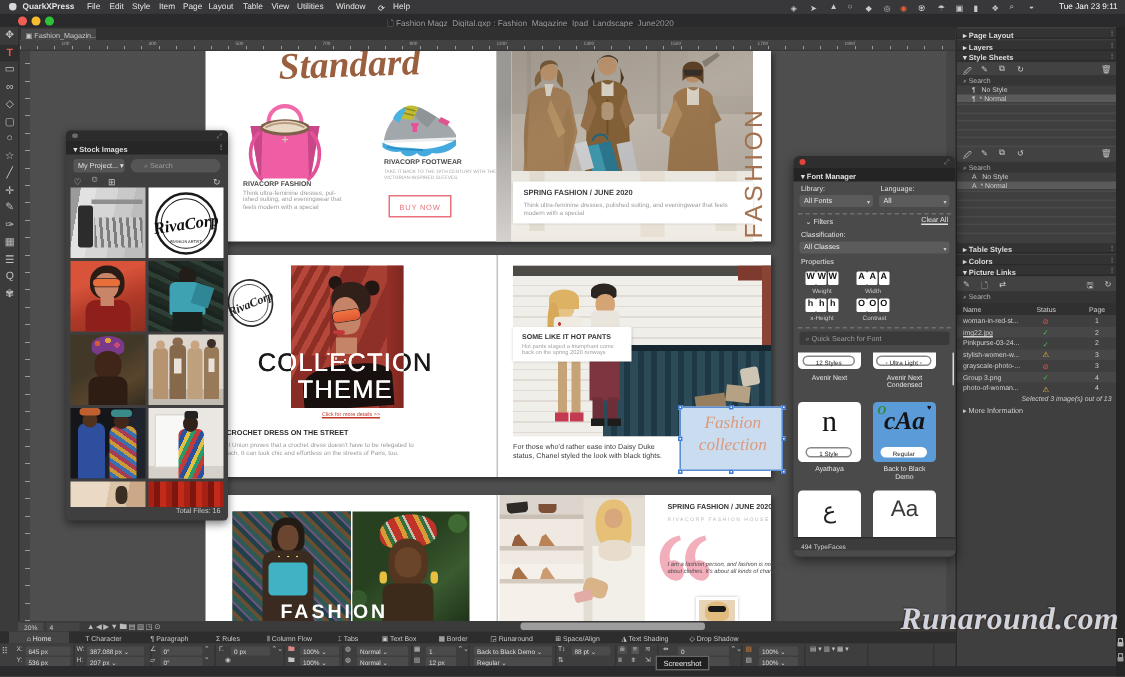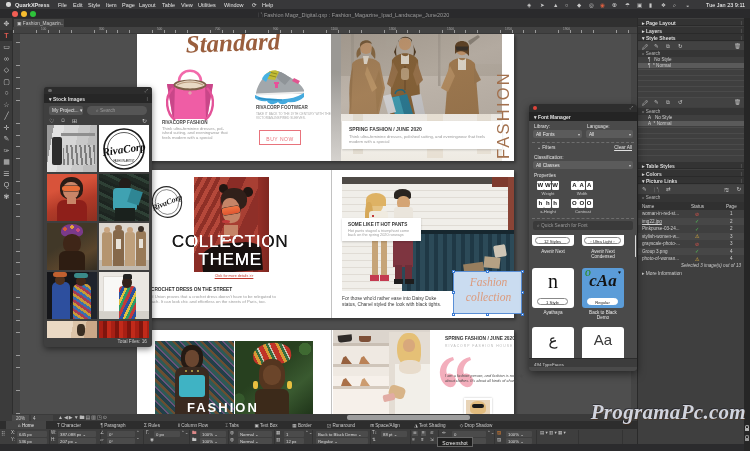--- a/index.html
+++ b/index.html
@@ -697,13 +697,13 @@
  <div class="abs" style="left:0;top:254px;width:108px;height:9px;background:#3c3c3c;border-top:0.5px solid #2c2c2c;font-size:4.4px;color:#d0d0d0;padding:2.5px 0 0 5px;">494 TypeFaces</div>
  <div class="abs" style="left:105.5px;top:131px;width:1.8px;height:22px;background:#d8d8d8;border-radius:1px;"></div>
  <div class="abs" style="left:0;top:263px;width:108px;height:4px;background:#4a4a4a;border-radius:0 0 4px 4px;"></div>
 </div>
 <div class="abs" style="left:744px;top:18px;width:6px;height:433px;background:#262626;z-index:50;">
   <div class="abs" style="left:1px;top:407px;width:3.5px;height:3px;border:0.7px solid #b5b5b5;border-bottom:none;border-radius:2px 2px 0 0;"></div>
   <div class="abs" style="left:0.5px;top:409.5px;width:4.5px;height:3.5px;background:#b5b5b5;border-radius:0.5px;"></div>
   <div class="abs" style="left:1px;top:417px;width:3.5px;height:3px;border:0.7px solid #999;border-bottom:none;border-radius:2px 2px 0 0;"></div>
   <div class="abs" style="left:0.5px;top:419.5px;width:4.5px;height:3.5px;background:#999;border-radius:0.5px;"></div>
 </div>
-<div id="watermark" class="abs">ProgramaPc.com</div>
+<div id="watermark" class="abs">Runaround.com</div>
 
 </body></html>

